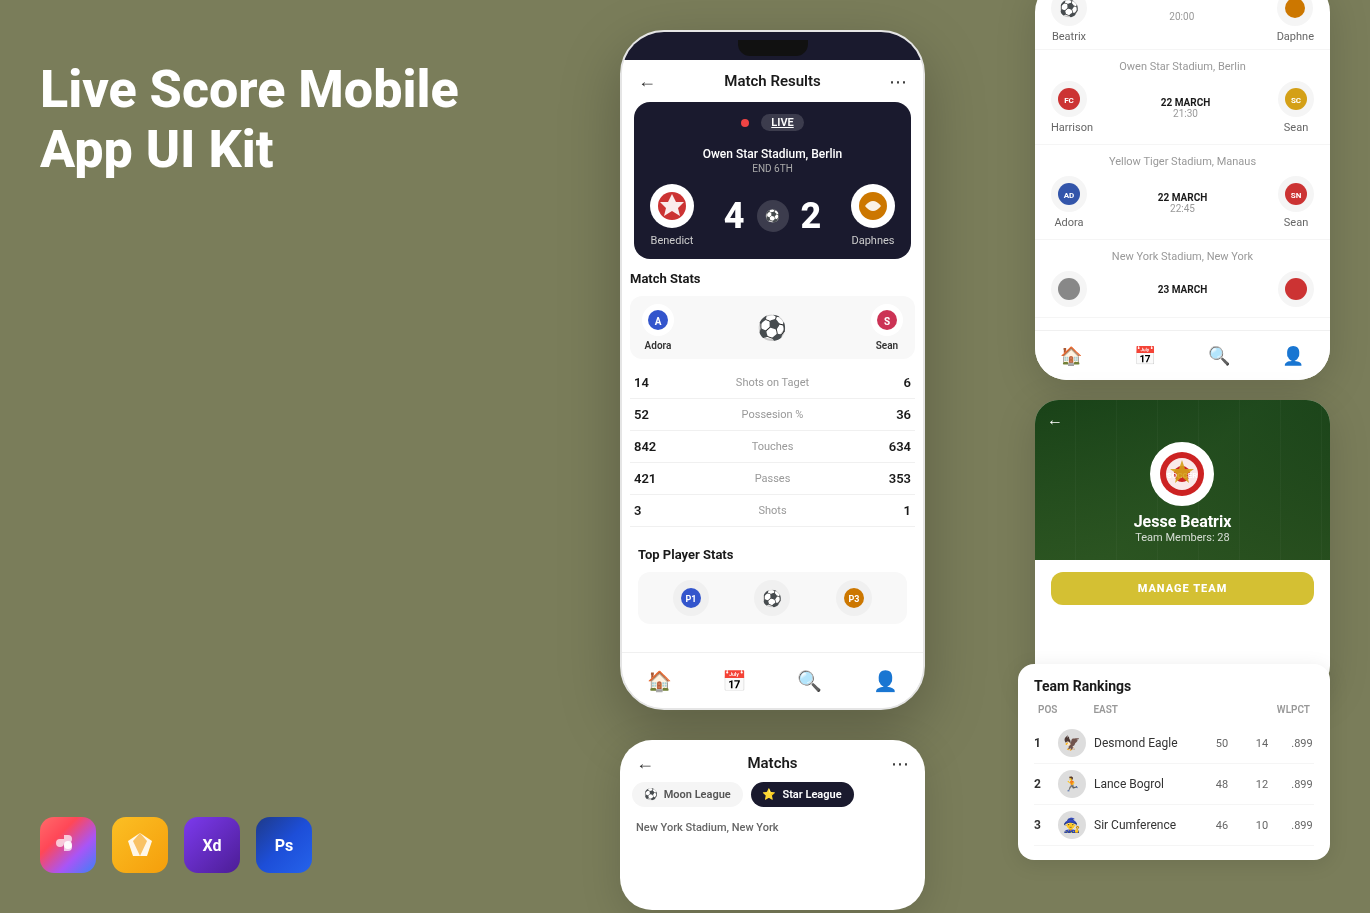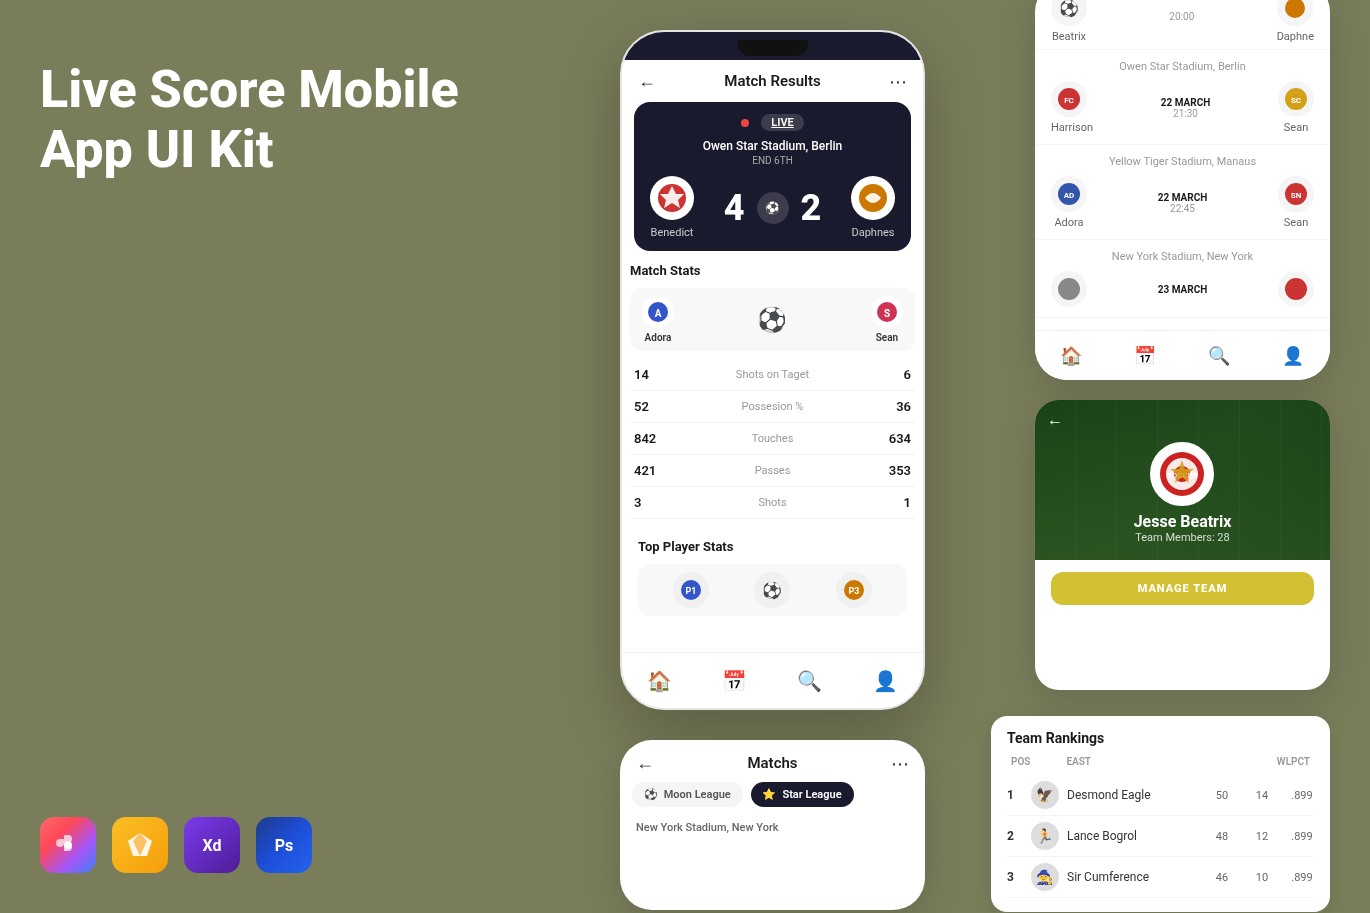--- a/index.html
+++ b/index.html
@@ -95,21 +95,21 @@
       margin: 0 12px;
       border-radius: 16px;
       padding: 12px 16px;
       color: white;
     }
     .live-badge {
       display: flex;
       align-items: center;
       justify-content: center;
       gap: 12px;
-      margin-bottom: 8px;
+      margin-bottom: 16px;
       text-decoration: underline;
     }
     .live-dot {
       width: 8px;
       height: 8px;
       background: #ef4444;
       border-radius: 50%;
     }
     .live-badge span {
       font-size: 11px;
@@ -404,22 +404,22 @@
       font-size: 11px;
       font-weight: 800;
       letter-spacing: 1px;
       cursor: pointer;
     }
 
     
     .rankings-section {
       position: absolute;
       right: 40px;
-      top: 716px;
-      width: 339px;
+      top: 664px;
+      width: 312px;
       background: white;
       border-radius: 16px;
       padding: 14px 16px;
       box-shadow: 0 4px 20px rgba(0,0,0,0.1);
     }
     .rankings-title {
       font-size: 14px;
       font-weight: 700;
       color: #1a1a1a;
       margin-bottom: 10px;

